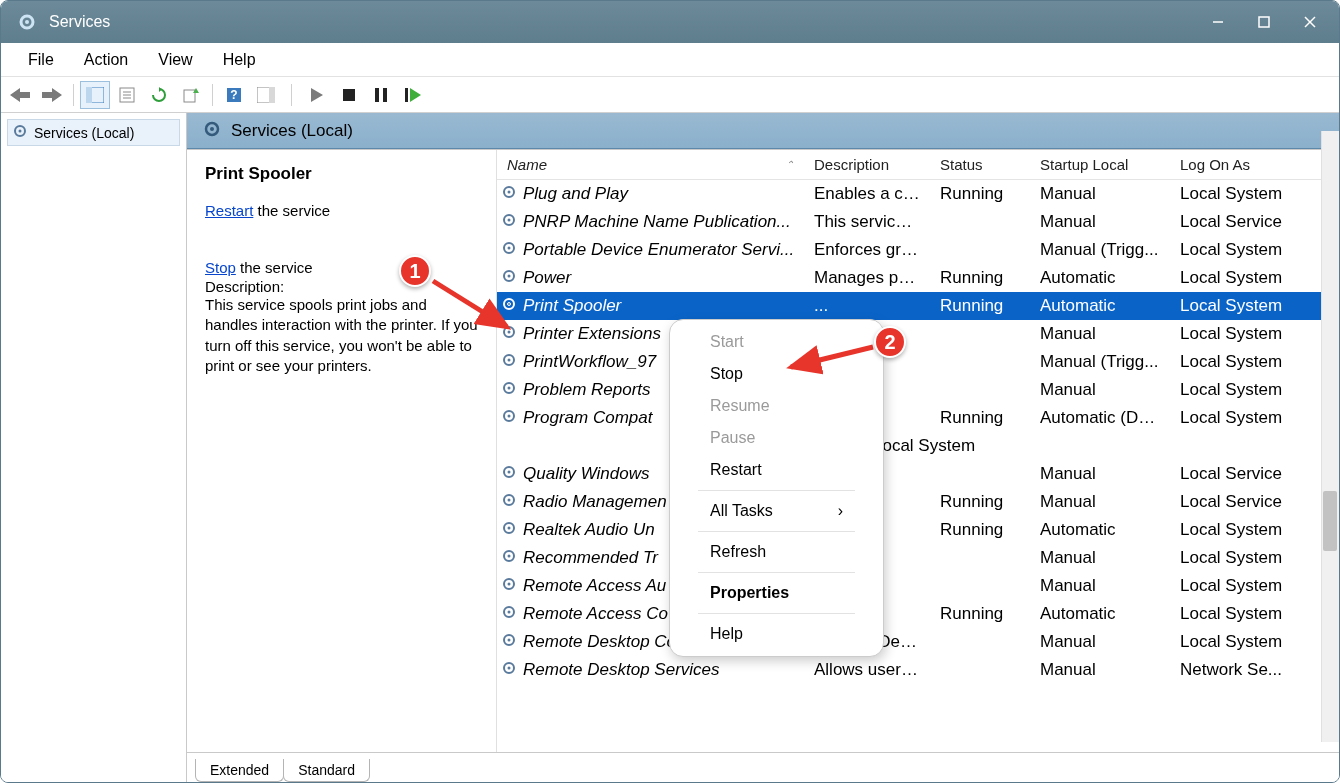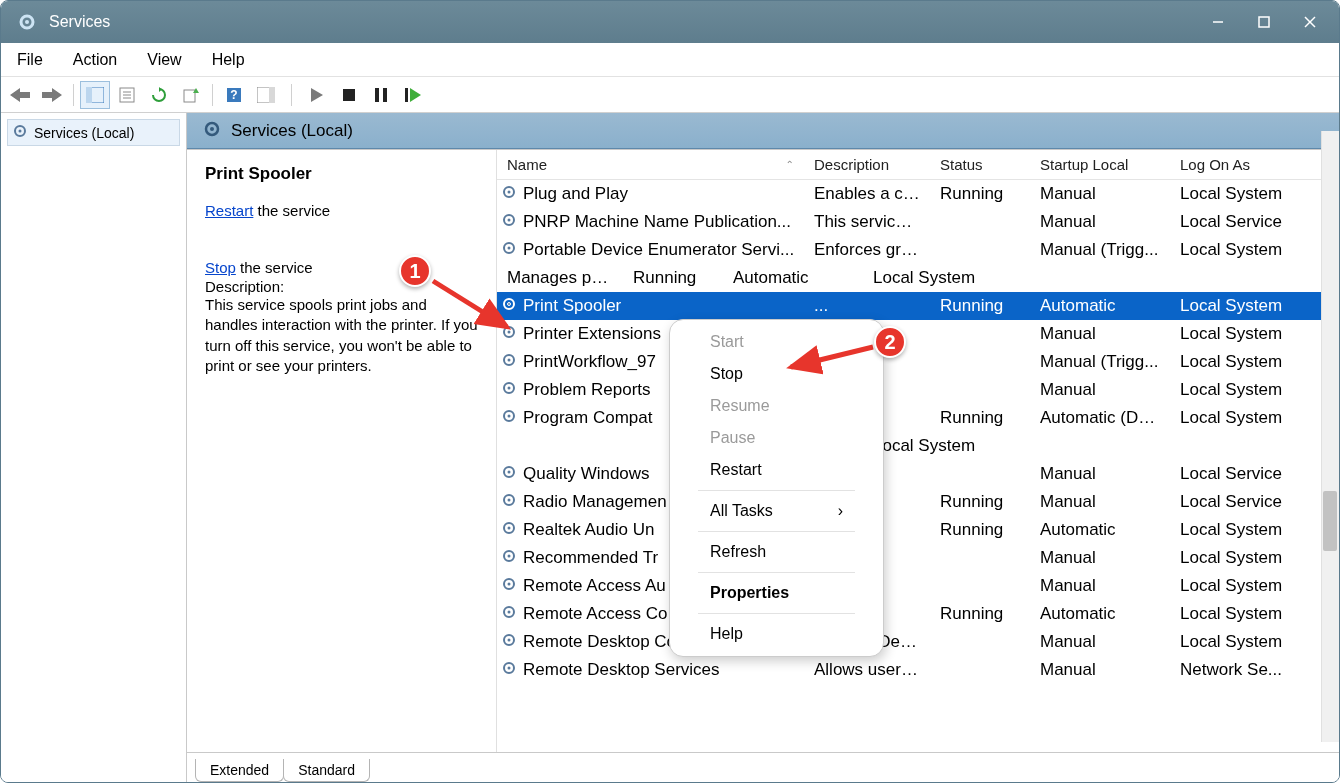--- a/index.html
+++ b/index.html
@@ -3,39 +3,39 @@
 <meta charset="utf-8">
 <style>
 * { box-sizing: border-box; margin: 0; padding: 0; }
 body { font-family: "Segoe UI", Arial, sans-serif; font-size: 14px; color: #000; background: #fff; width:1340px; height:783px; position:relative; overflow:hidden;}
 .window { width:1340px; height:783px; border:1px solid #5a7a8c; border-radius:8px; overflow:hidden; background:#fff; display:flex; flex-direction:column; position:relative;}
 .titlebar { background: linear-gradient(#6c8a99,#5e7d8d); height:42px; display:flex; align-items:center; color:#fff; padding:0 6px; }
 .titlebar .icon { width:20px; height:20px; margin:0 10px 0 10px;}
 .titlebar .title { font-size:16px; flex:0 0 auto; margin-left:2px;}
 .titlebar .spacer{flex:1;}
 .winbtn { width:46px; height:32px; display:flex; align-items:center; justify-content:center; color:#fff; }
-.menubar { height:34px; display:flex; align-items:center; border-bottom:1px solid #e2e2e2; background:#fff; padding:0 4px; gap:6px;}
+.menubar { height:34px; display:flex; align-items:center; border-bottom:1px solid #e2e2e2; background:#fff; padding:0 15px; gap:6px;}
 .menubar .mi { padding:4px 12px; font-size:16px; }
 .toolbar { height:36px; display:flex; align-items:center; background:#fff; border-bottom:1px solid #d0d0d0; padding:0 4px; gap:2px;}
 .tbtn { width:30px; height:28px; display:flex; align-items:center; justify-content:center; border:1px solid transparent; }
 .tbtn.active{ border:1px solid #9cbfdd; background:#e6f1fb;}
 .content { flex:1; display:flex; overflow:hidden;}
 .leftpane { width:186px; border-right:1px solid #c9c9c9; background:#fff; padding:6px; }
 .treeitem { display:flex; align-items:center; gap:6px; padding:3px 4px; border:1px solid #c9d8e6; background:#e9f2fb; }
 .gear{display:inline-block;}
 .rightpane { flex:1; display:flex; flex-direction:column; overflow:hidden;}
 .tabheader { height:36px; background:linear-gradient(#9ab9d1,#8ab0cc); display:flex; align-items:center; padding:0 16px; gap:10px; border-bottom:1px solid #5e88aa; color:#000;}
 .mainarea { flex:1; display:flex; overflow:hidden; border-top:1px solid #c9c9c9;}
 .detailpane { width:310px; padding:14px 18px; font-size:15px; border-right:1px solid #e0e0e0;}
 .detailpane h3 { font-size:17px; font-weight:700; margin-bottom:18px;}
 .detailpane a { color:#0645cc; text-decoration:underline; }
 .listarea { flex:1; overflow:hidden; position:relative;}
 .listheader { display:flex; border-bottom:1px solid #e4e4e4; height:30px; align-items:center; font-size:15px; color:#222; }
 .listheader .col { padding:0 10px; }
-.col-name{ width:307px; display:flex; align-items:center; gap:4px;}
+.col-name{ width:307px; display:flex; align-items:center; gap:4px;font-style:italic;}
 .col-desc{ width:126px;}
 .col-status{ width:100px;}
 .col-startup{ width:140px;}
 .col-logon{ width:150px;}
 .rows { }
 .row { display:flex; height:28px; align-items:center; font-size:17px; }
 .row .col { padding:0 10px; white-space:nowrap; overflow:hidden; text-overflow:ellipsis;}
 .row .col-name { display:flex; align-items:center; gap:6px; padding-left:4px;}
 .row.selected { background:#0a64c8; color:#fff; }
 .row.selected .col-name svg circle{stroke:#fff;}
@@ -246,20 +246,27 @@
                       <circle cx="8" cy="8" r="1.5" fill="#5a7a9c"></circle>
                     </svg></span>
                   <span>Portable Device Enumerator Servi...</span>
                 </div>
                 <div class="col col-desc">Enforces gro...</div>
                 <div class="col col-status"></div>
                 <div class="col col-startup">Manual (Trigg...</div>
                 <div class="col col-logon">Local System</div>
               </div>
               <div class="row">
+                <div class="col col-name">
+                  <span class="gear"><svg width="16" height="16">
+                      <circle cx="8" cy="8" r="5" fill="none" stroke="#5a7a9c" stroke-width="2"></circle>
+                      <circle cx="8" cy="8" r="1.5" fill="#5a7a9c"></circle>
+                    </svg></span>
+                  <span>Power</span>
+                </div>
                 <div class="col col-desc">Manages po...</div>
                 <div class="col col-status">Running</div>
                 <div class="col col-startup">Automatic</div>
                 <div class="col col-logon">Local System</div>
               </div>
               <div class="row selected">
                 <div class="col col-name">
                   <span class="gear"><svg width="16" height="16">
                       <circle cx="8" cy="8" r="5" fill="none" stroke="#5a7a9c" stroke-width="2"></circle>
                       <circle cx="8" cy="8" r="1.5" fill="#5a7a9c"></circle>

